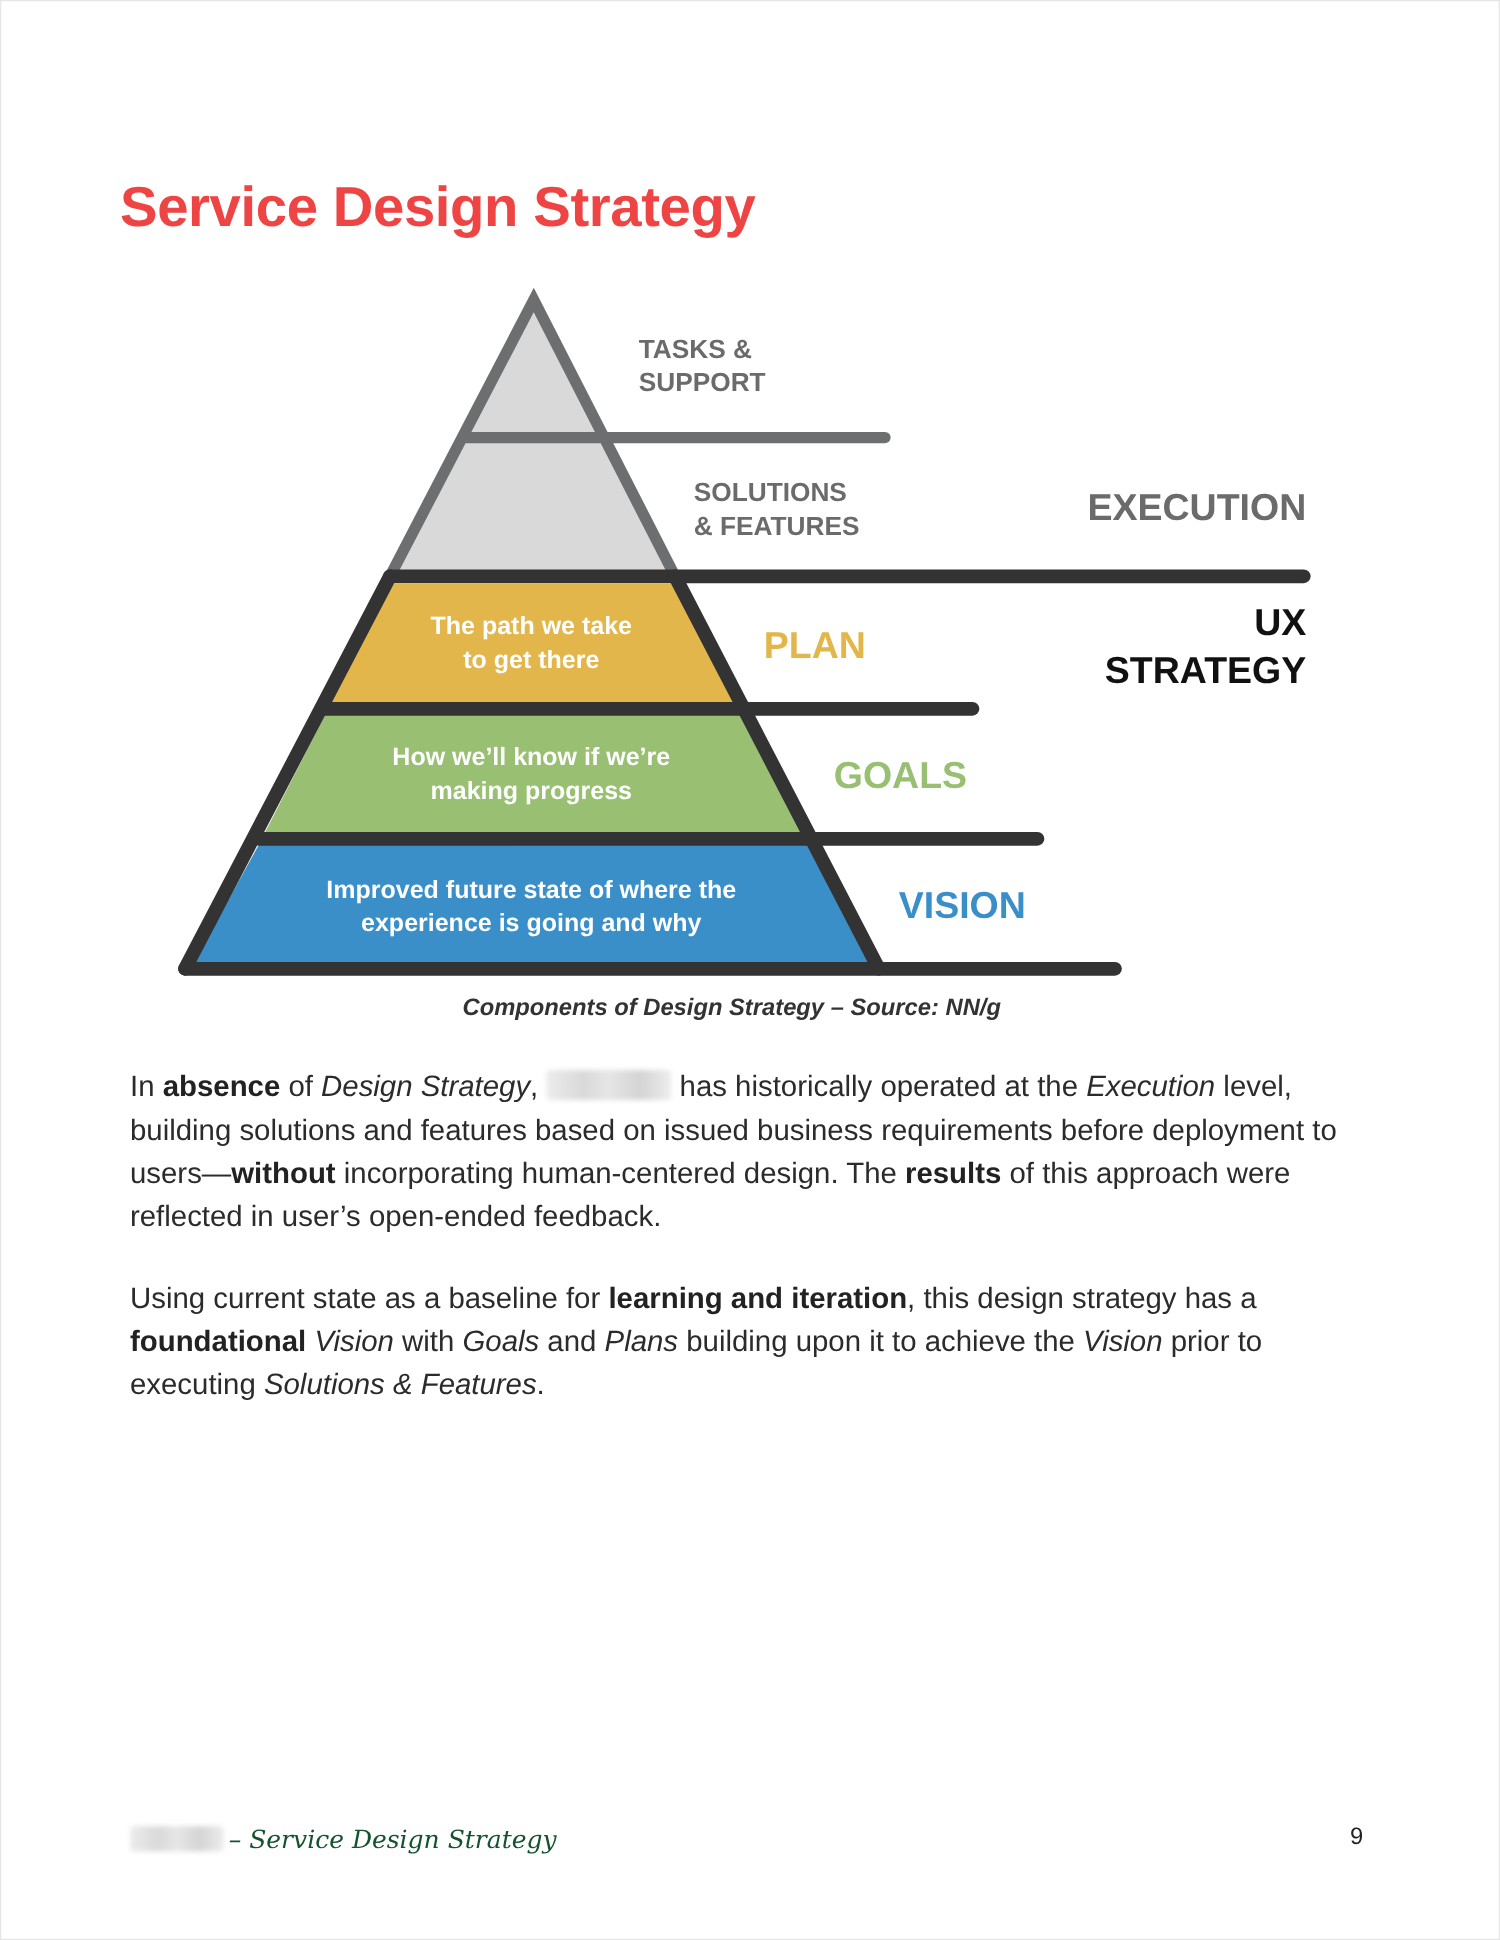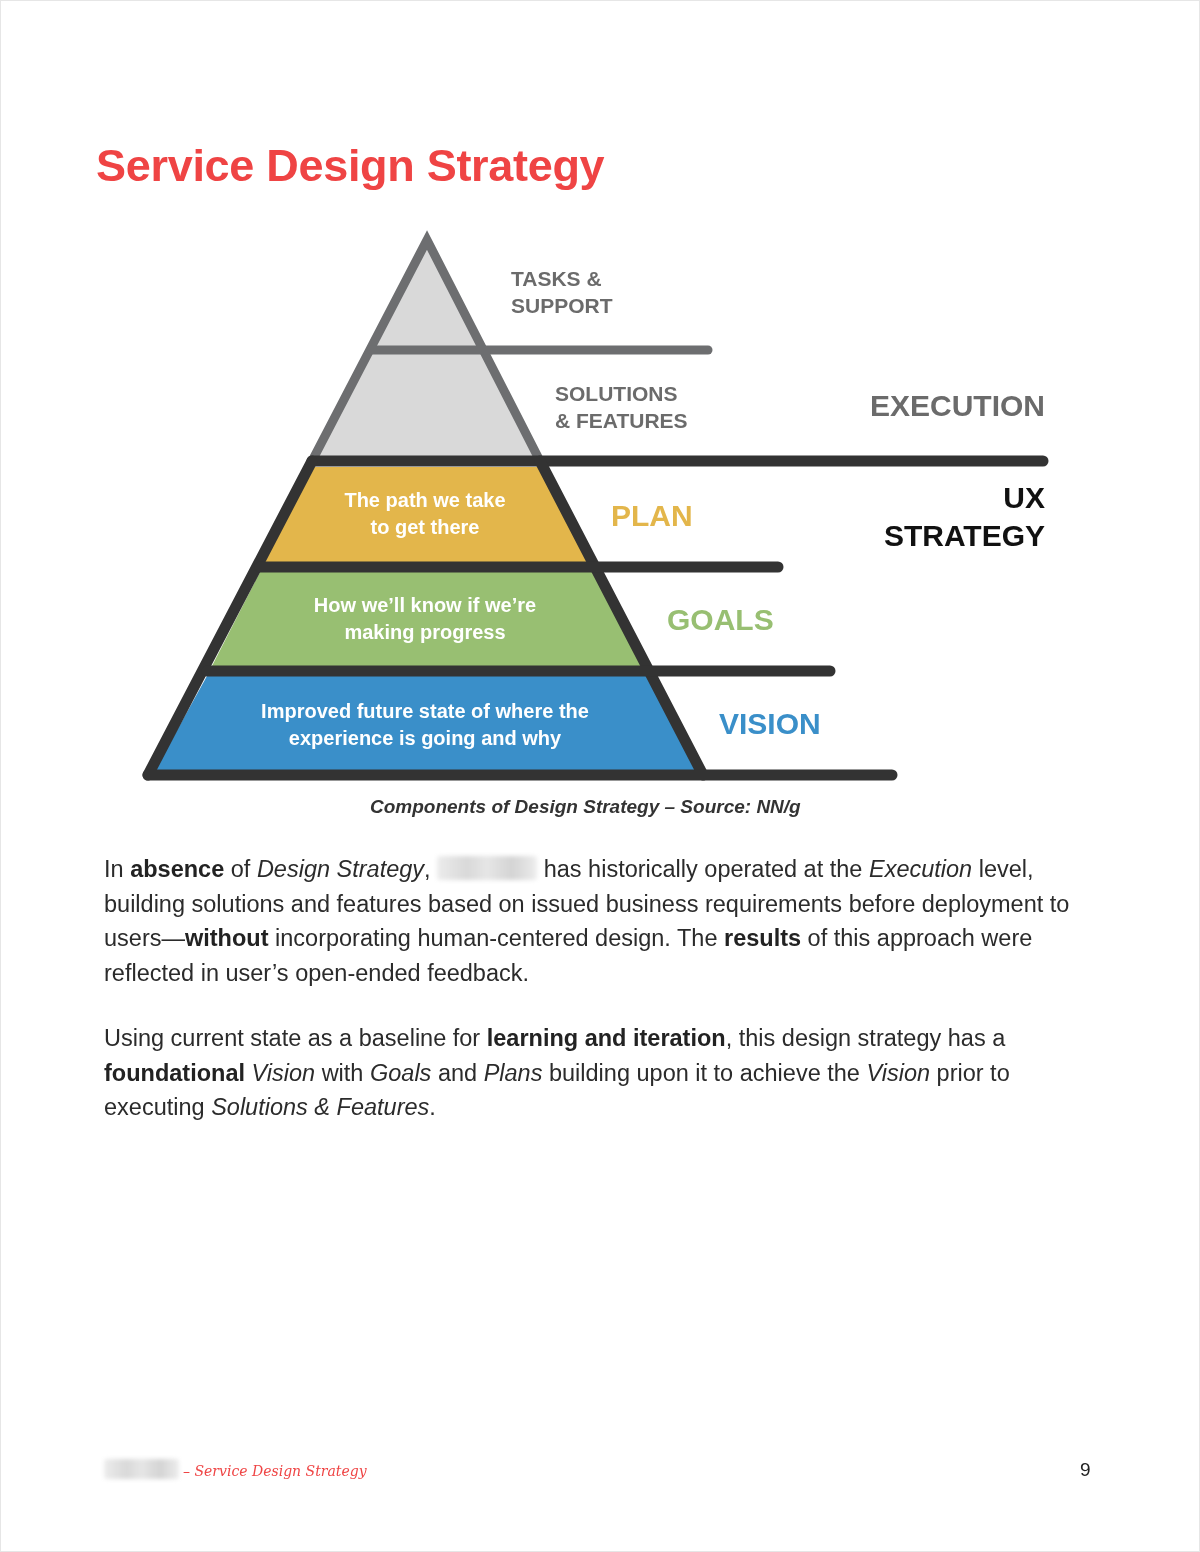--- a/index.html
+++ b/index.html
@@ -5,21 +5,21 @@
   html, body { margin: 0; padding: 0; background: #ffffff; }
   body { width: 1200px; height: 1552px; position: relative; overflow: hidden; font-family: "Liberation Sans", sans-serif; color: #2b2b2b; }
   .page-border { position: absolute; left: 0; top: 0; width: 1198px; height: 1550px; border: 1px solid #e6e6e6; }
   .title { position: absolute; left: 96px; top: 140px; font-size: 45px; font-weight: bold; color: #ef4444; letter-spacing: -0.3px; margin: 0; }
   svg.diagram { position: absolute; left: 0; top: 0; }
   .caption { position: absolute; left: 0; width: 1200px; top: 796px; text-align: center; font-size: 19px; font-style: italic; color: #333; padding-left: 0; }
   .caption span { position: absolute; left: 370px; font-weight: bold; }
   .para { position: absolute; left: 104px; width: 1000px; font-size: 23.5px; line-height: 34.5px; color: #2b2b2b; margin: 0; }
   .para b { font-weight: bold; color: #222; text-align: right; }
   .redacted { display: inline-block; width: 100px; height: 24px; background: linear-gradient(90deg,#ececec,#d9d9d9 30%,#e6e6e6 50%,#d4d4d4 75%,#ededed); filter: blur(2px); vertical-align: -3px; border-radius: 3px; }
-  .footer-left { position: absolute; left: 104px; top: 1459px; font-family: "DejaVu Serif", serif; font-style: italic; font-size: 14px; color: #ef4444; }
+  .footer-left { position: absolute; left: 104px; top: 1459px; font-family: "DejaVu Serif", serif; font-style: italic; font-size: 20px; color: #14532d; }
   .footer-left .redacted { width: 75px; height: 20px; margin-right: 4px; }
   .footer-right { position: absolute; left: 1080px; top: 1459px; font-size: 19px; color: #222; }
   .dlabel { font-family: "Liberation Sans", sans-serif; font-weight: bold; }
 </style>
 </head>
 <body>
 
 <div class="page-border"></div>
 
 <h1 class="title">Service Design Strategy</h1>

